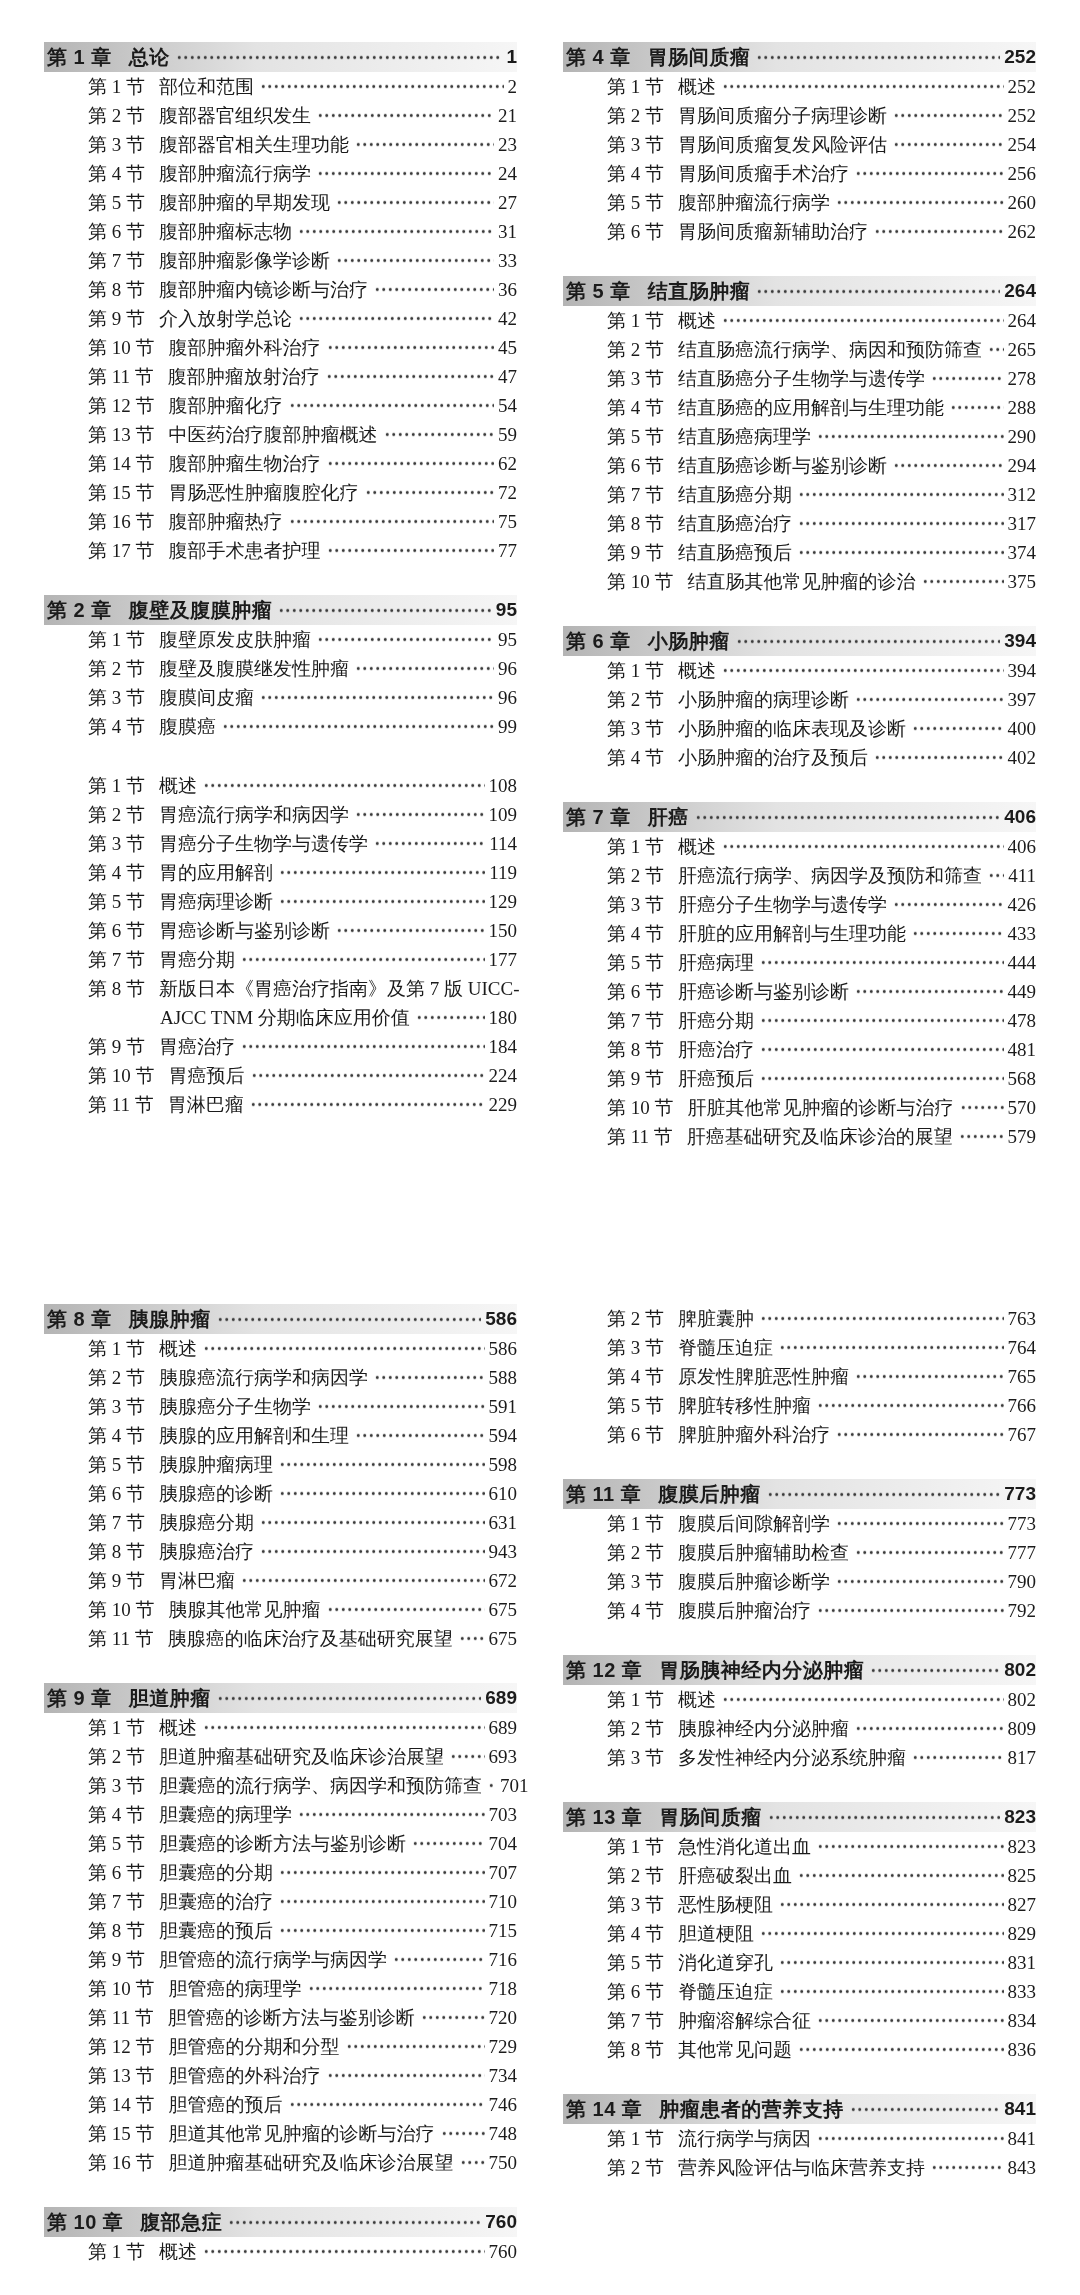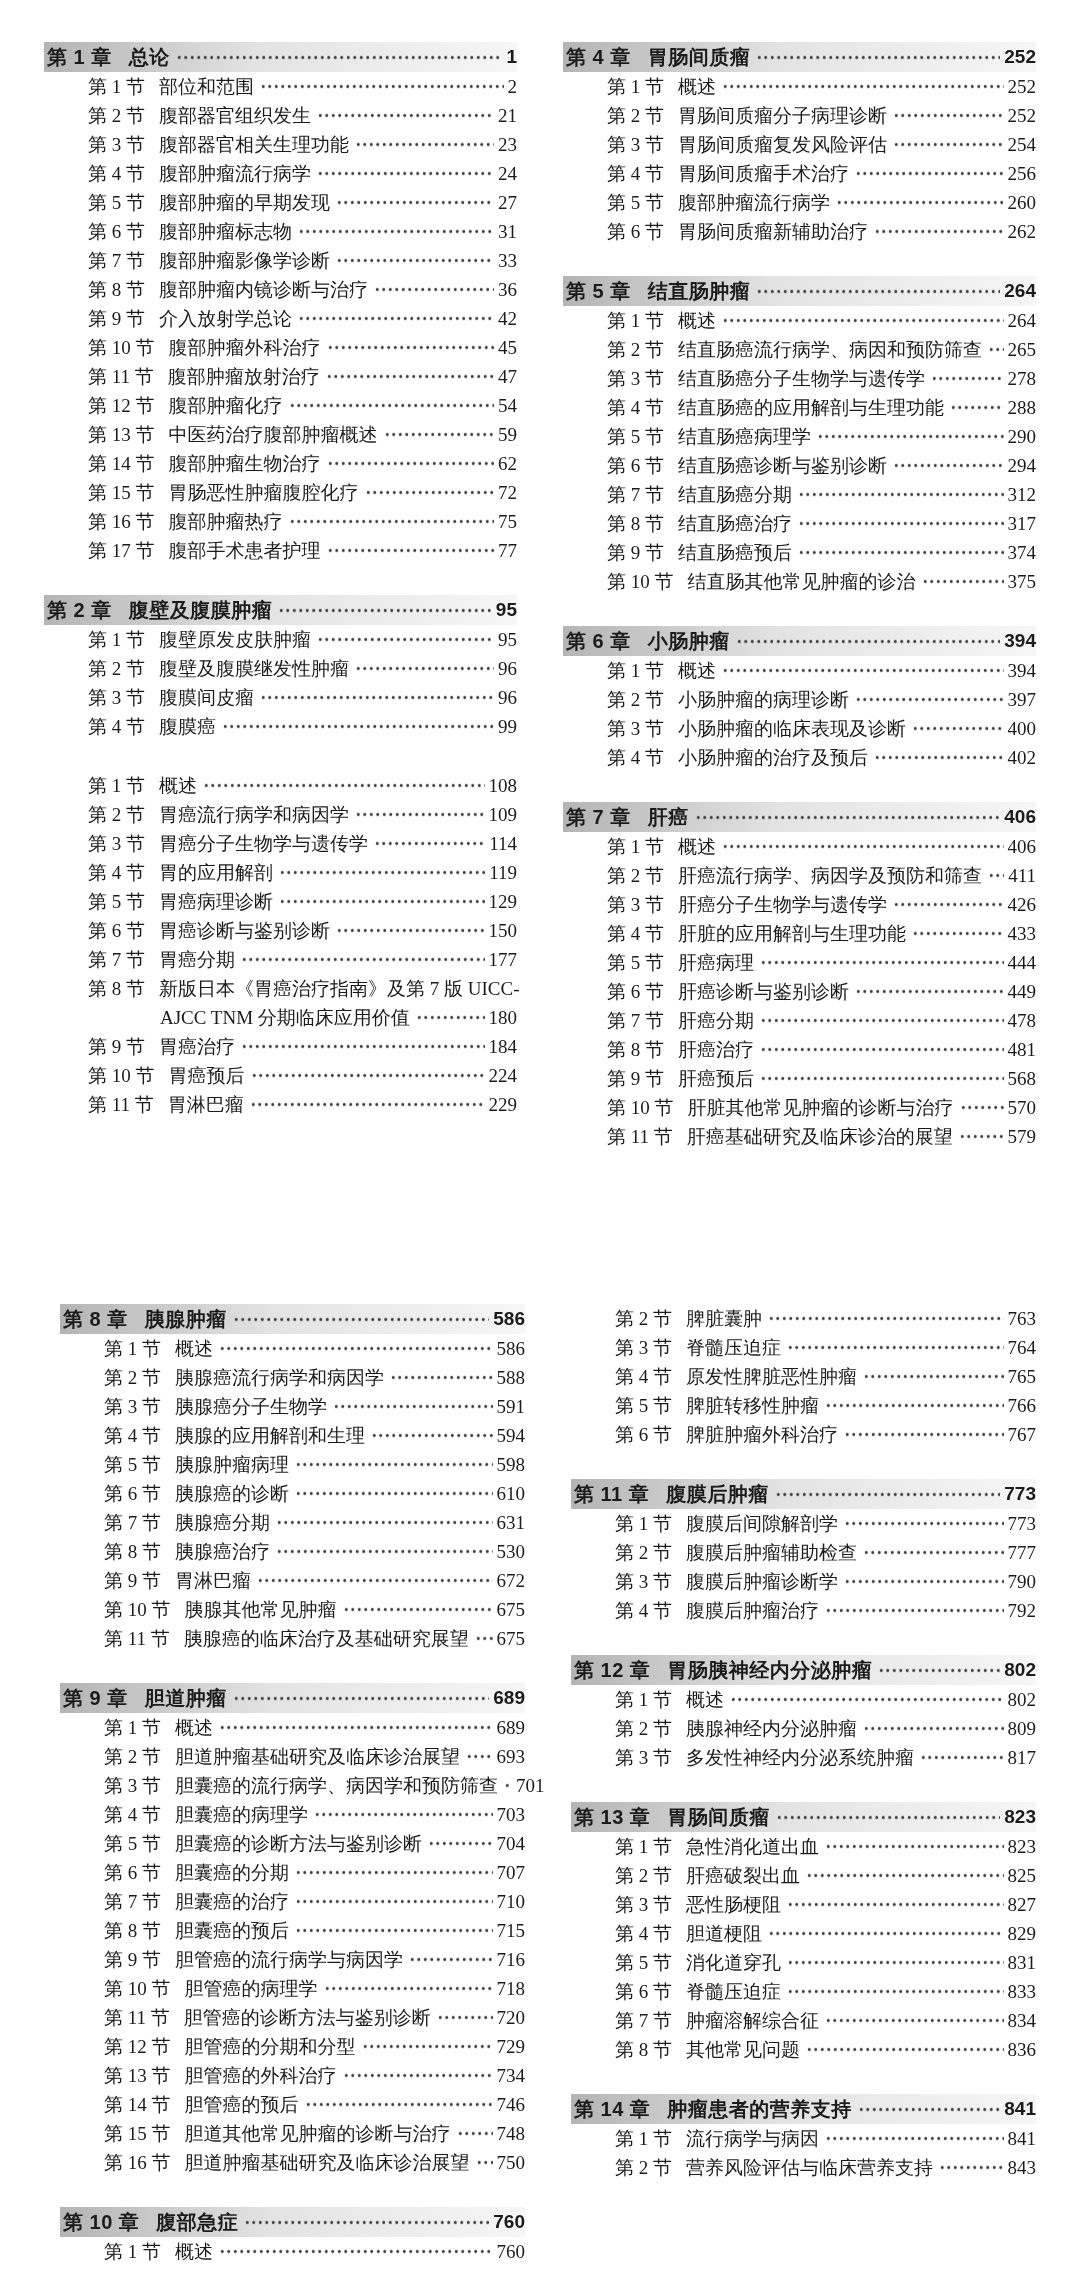--- a/index.html
+++ b/index.html
@@ -12,21 +12,21 @@
   }
   html,body{margin:0;padding:0;}
   body{
     width:1080px;height:2295px;overflow:hidden;
     background:var(--background);color:var(--text);
     font-family:"Liberation Serif","DejaVu Serif",serif;
     font-size:19px;
   }
   .page{box-sizing:border-box;padding-left:44px;padding-right:44px;}
   .page-1{padding-top:42px;height:1258px;}
-  .page-2{padding-top:46px;height:1037px;margin-left:16px;}
+  .page-2{padding-top:46px;height:1037px;}
   .cols{display:flex;gap:46px;}
   .col{flex:1 1 0;min-width:0;}
   .block + .block{margin-top:30px;}
   .chapter-bar{
     display:flex;align-items:center;height:30px;padding-left:3px;
     background:linear-gradient(90deg,var(--bar-start) 0%,var(--bar-mid) 45%,var(--bar-end) 100%);
     font-family:"Liberation Sans","DejaVu Sans",sans-serif;
     font-weight:bold;font-size:20px;
   }
   .ch-label{margin-right:17px;white-space:nowrap;letter-spacing:.5px;}
@@ -536,21 +536,21 @@
           <div class="row">
             <span class="sec-label">第 7 节</span>
             <span class="sec-title">胰腺癌分期</span>
             <span class="dots"></span>
             <span class="page-num">631</span>
           </div>
           <div class="row">
             <span class="sec-label">第 8 节</span>
             <span class="sec-title">胰腺癌治疗</span>
             <span class="dots"></span>
-            <span class="page-num">530</span>
+            <span class="page-num">943</span>
           </div>
           <div class="row">
             <span class="sec-label">第 9 节</span>
             <span class="sec-title">胃淋巴瘤</span>
             <span class="dots"></span>
             <span class="page-num">672</span>
           </div>
           <div class="row">
             <span class="sec-label">第 10 节</span>
             <span class="sec-title">胰腺其他常见肿瘤</span>

